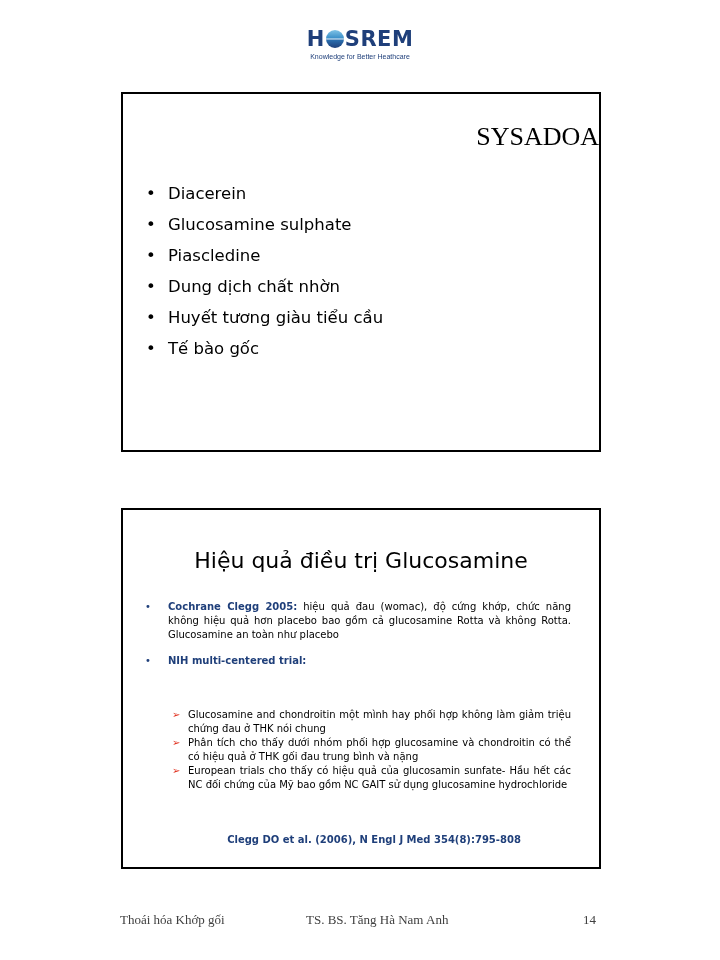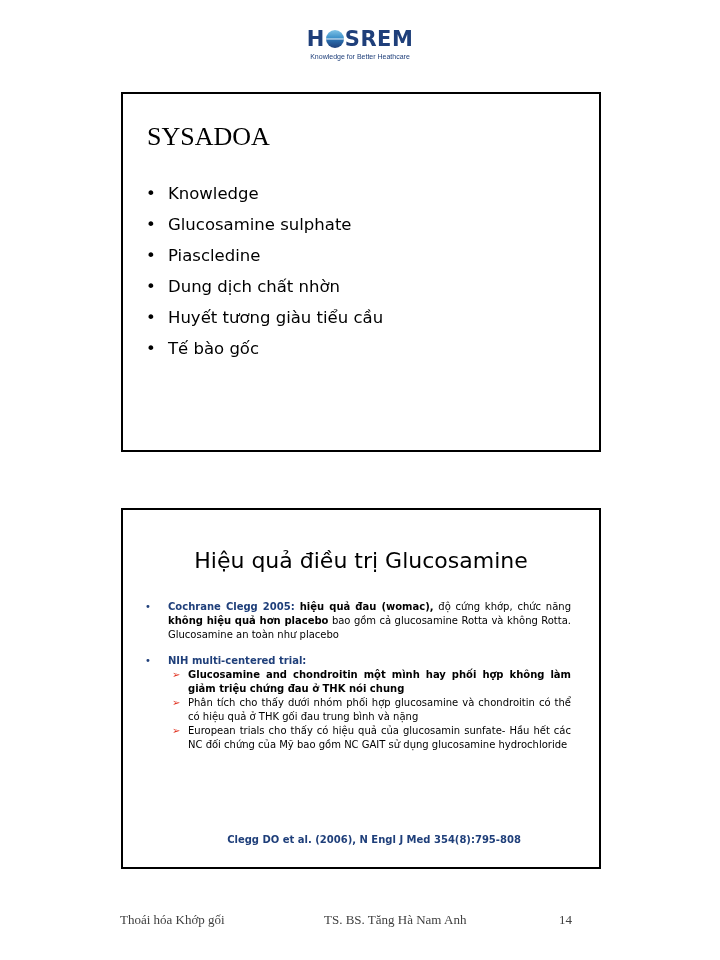--- a/index.html
+++ b/index.html
@@ -4,55 +4,55 @@
 <style>
   html, body { margin:0; padding:0; }
   body { width:720px; height:960px; background:#ffffff; position:relative; overflow:hidden; font-family:"Liberation Sans", sans-serif; color:#000; }
   .logo { position:absolute; left:298px; top:28px; width:124px; height:42px; text-align:center; }
   .logo-word { font-family:"DejaVu Sans", sans-serif; font-weight:bold; font-size:21px; color:#1f3f7a; letter-spacing:0.5px; line-height:22px; display:flex; align-items:center; justify-content:center; }
   .logo-o { display:inline-block; width:18px; height:18px; border-radius:50%; background:linear-gradient(180deg,#7fc3e6 0%,#3b8fc9 45%,#ffffff 50%,#2a6fb0 55%,#1f3f7a 100%); margin:0 1px; position:relative; top:0px; }
   .logo-tag { font-family:"Liberation Sans", sans-serif; font-size:7px; color:#1f3f7a; margin-top:3px; white-space:nowrap; }
   .slide { position:absolute; left:121px; width:476px; border:2px solid #000; background:#fff; }
   .slide1 { top:92px; height:356px; }
   .slide2 { top:508px; height:357px; }
-  .s1-title { position:absolute; top:28px; left:0; right:0; text-align:left; font-family:"Liberation Serif", serif; font-size:26px;margin-left:24px; }
+  .s1-title { position:absolute; top:28px; left:0; right:0; text-align:right; font-family:"Liberation Serif", serif; font-size:26px;margin-left:24px; }
   .s1-list { position:absolute; top:84px; left:20px; margin:0; padding:0; list-style:none; }
   .s1-list li { font-family:"DejaVu Sans", sans-serif; font-size:16.5px; line-height:31px; position:relative; padding-left:25px; }
   .s1-list li::before { content:"•"; position:absolute; left:3px; top:0; }
   .s2-title { position:absolute; top:38px; left:0; right:0; text-align:center; font-family:"DejaVu Sans", sans-serif; font-weight:normal; font-size:22px; }
   .s2-body { position:absolute; top:90px; left:20px; right:28px; font-family:"DejaVu Sans", sans-serif; font-size:10px; line-height:14px; }
   .b1 { position:relative; padding-left:25px; text-align:justify; }
   .b1 .dot { position:absolute; left:2px; top:0; color:#1f3f7a; }
   .blue { color:#1f3f7a; font-weight:bold; }
-  .bold { font-weight:bold; }
+  .bold { font-weight:normal;margin-top:40px; }
   .b2 { position:relative; padding-left:45px; text-align:justify; }
   .b2 .arrow { position:absolute; left:29px; top:0; color:#e0301e; font-size:10px; }
   .gap { height:12px; }
   .cite { position:absolute; bottom:22px; left:0; right:16px; text-align:center; font-family:"DejaVu Sans", sans-serif; font-weight:bold; font-size:10px; color:#1f3f7a;margin-left:42px; }
   .footer { position:absolute; top:912px; font-family:"Liberation Serif", serif; font-size:13px; color:#404040; }
   .f-left { left:120px; }
-  .f-mid { left:324px; }
-  .f-right { left:559px;text-align:right; }
+  .f-mid { left:306px; }
+  .f-right { left:583px;text-align:right; }
 </style>
 </head>
 <body>
 
 <div class="logo">
   <div class="logo-word">
     <span>H</span>
       <span class="logo-o"></span>
       <span>SREM</span>
   </div>
   <div class="logo-tag">Knowledge for Better Heathcare</div>
 </div>
 
 <div class="slide slide1">
   <div class="s1-title">SYSADOA</div>
   <ul class="s1-list">
-    <li>Knowledge</li>
+    <li>Diacerein</li>
     <li>Glucosamine sulphate</li>
     <li>Piascledine</li>
     <li>Dung dịch chất nhờn</li>
     <li>Huyết tương giàu tiểu cầu</li>
     <li>Tế bào gốc</li>
   </ul>
 </div>
 
 <div class="slide slide2">
   <div class="s2-title">Hiệu quả điều trị Glucosamine</div>

